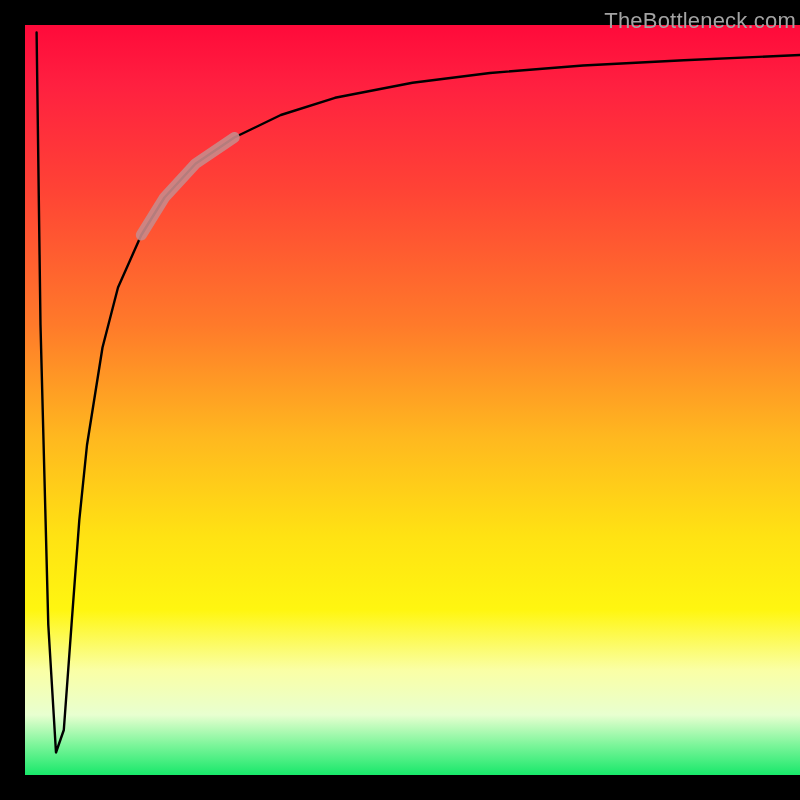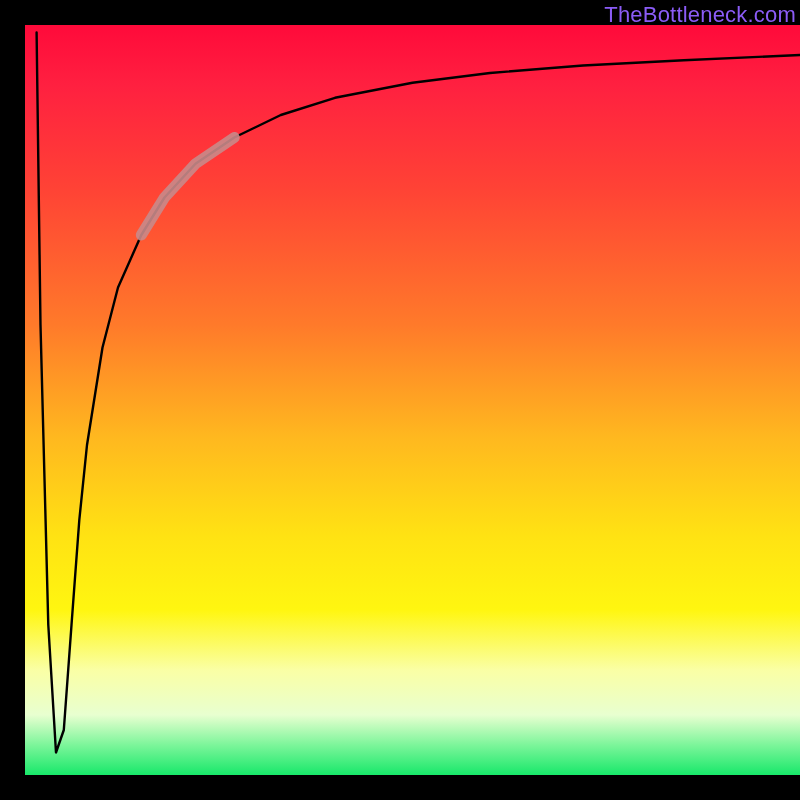--- a/index.html
+++ b/index.html
@@ -34,24 +34,24 @@
       #ffe213 68%,
       #fff610 78%,
       #faffa5 86%,
       #e8ffd0 92%,
       #7cf59a 96%,
       #18e86a 100%
     );
   }
   .attribution {
     position: absolute;
-    top: 2px;
+    top: 8px;
     right: 4px;
     font-size: 22px;
-    color: #8b5cf6;
+    color: #a3a3a3;
     letter-spacing: 0.2px;
     pointer-events: none;
   }
   svg.curve-layer {
     position: absolute;
     left: 0;
     top: 0;
     width: 100%;
     height: 100%;
     overflow: visible;

